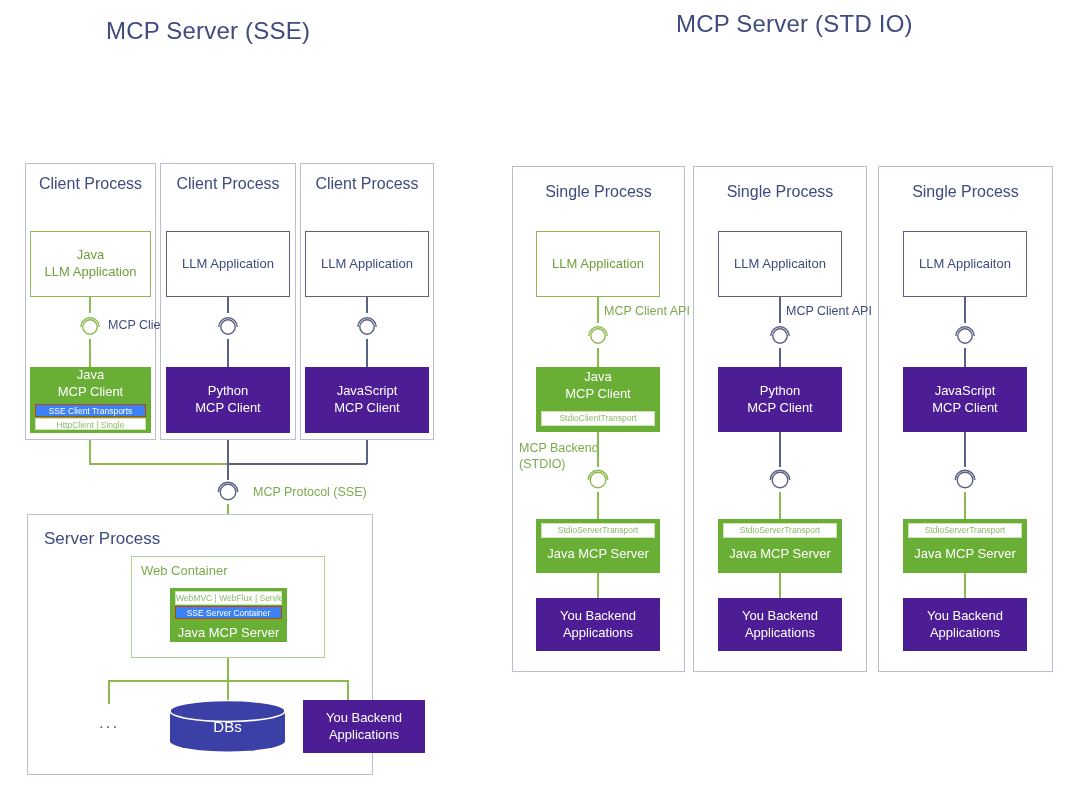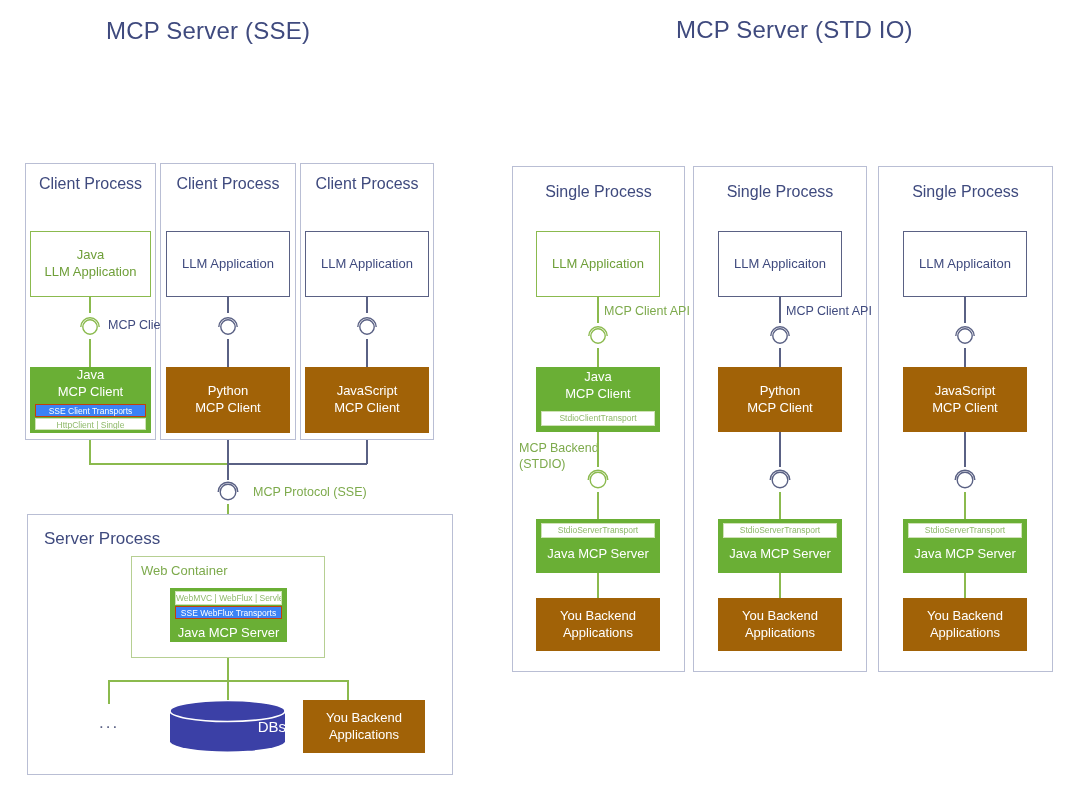--- a/index.html
+++ b/index.html
@@ -36,21 +36,21 @@
   .plain-box.navy{border:1px solid #5a6184;color:#3f4a7e;}
   .plain-box.green{border:1px solid #8bba4e;color:#6f9f39;}
 
   
   .fill-box{
     position:absolute;box-sizing:border-box;
     display:flex;flex-direction:column;align-items:center;justify-content:center;
     color:#ffffff;text-align:center;line-height:1.28;font-size:13px;
   }
   .fill-box.green{background:#6aaf35;}
-  .fill-box.blue{background:#a16207;}
+  .fill-box.blue{background:#4c1d95;}
   .fill-box .ttl{white-space:pre-line;}
 
   
   .strip{
     box-sizing:border-box;width:calc(100% - 10px);
     text-align:center;font-size:8.5px;line-height:13px;height:15px;
     overflow:hidden;white-space:nowrap;
   }
   .strip.white-bg{background:#ffffff;color:#8fb96a;border:1px solid #cfe3b6;}
   .strip.green-bg{background:#3b82f6;color:#ffffff;border:1px solid #c2410c;}
@@ -67,33 +67,33 @@
 
   .conn-label{
     position:absolute;font-size:12.5px;white-space:nowrap;color:#3f4a7e;
   }
   .conn-label.green{color:#7daa4c;}
   .conn-label.multiline{white-space:pre-line;line-height:1.25;}
 
   
   .db{position:absolute;}
   .db .db-label{
-    position:absolute;left:0;right:0;text-align:right;color:#fff;font-size:15px;
+    position:absolute;left:0;right:0;text-align:center;color:#fff;font-size:15px;
   }
 
   .ellipsis{
     position:absolute;color:#5a6184;font-size:17px;letter-spacing:2px;
   }
 </style>
 </head>
 <body>
 
 <div class="diagram-title" style="left:106px;top:17px;">MCP Server (SSE)</div>
 
-<div class="diagram-title" style="left:676px;top:16px;">MCP Server (STD IO)</div>
+<div class="diagram-title" style="left:676px;top:10px;">MCP Server (STD IO)</div>
 
 <div class="proc-box" style="left:25px;top:163px;width:131px;height:277px;">
   <div class="proc-title" style="top:11px;">Client Process</div>
 </div>
 <div class="plain-box green" style="left:30px;top:231px;width:121px;height:66px;">
   <span style="white-space:pre-line;">Java
 LLM Application</span>
 </div>
 
 <div class="line vline green" style="left:89px;top:297px;height:16px;"></div>
@@ -161,31 +161,31 @@
 
 <div class="conn" style="left:215px;top:478px;">
   <svg width="26" height="26" viewBox="0 0 26 26">
     <circle cx="13" cy="14" r="7.8" fill="#fff" stroke="#5a6184" stroke-width="1.4"></circle>
     <path d="M3.2 14 A9.8 9.8 0 0 1 22.8 14" fill="none" stroke="#5a6184" stroke-width="1.4"></path>
   </svg>
 </div>
 <div class="conn-label green" style="left:253px;top:485px;">MCP Protocol (SSE)</div>
 <div class="line vline green" style="left:227px;top:504px;height:84px;"></div>
 
-<div class="proc-box" style="left:27px;top:514px;width:426px;height:261px;">
+<div class="proc-box" style="left:27px;top:514px;width:346px;height:261px;">
   <div class="proc-title left-align" style="top:14px;">Server Process</div>
 </div>
 
 <div class="proc-box" style="left:131px;top:556px;width:194px;height:102px;border-color:#b6cf92;">
   <div class="proc-title left-align" style="top:6px;color:#7daa4c;font-size:13px;padding-left:9px;text-align:left;">Web Container</div>
 </div>
 
 <div class="fill-box green" style="left:170px;top:588px;width:117px;height:54px;padding-top:3px;justify-content:flex-start;">
   <div class="strip white-bg">WebMVC | WebFlux | Servlet</div>
-  <div class="strip green-bg" style="margin-top:1px;">SSE WebFlux Transports</div>
+  <div class="strip green-bg" style="margin-top:1px;">SSE Server Container</div>
   <span class="ttl" style="margin-top:6px;font-size:13px;">Java MCP Server</span>
 </div>
 
 <div class="line vline green" style="left:227px;top:658px;height:23px;"></div>
 <div class="line hline green" style="left:108px;top:680px;width:240px;"></div>
 <div class="line vline green" style="left:108px;top:680px;height:24px;"></div>
 <div class="line vline green" style="left:227px;top:680px;height:21px;"></div>
 <div class="line vline green" style="left:347px;top:680px;height:20px;"></div>
 
 <div class="ellipsis" style="left:99px;top:713px;">...</div>

